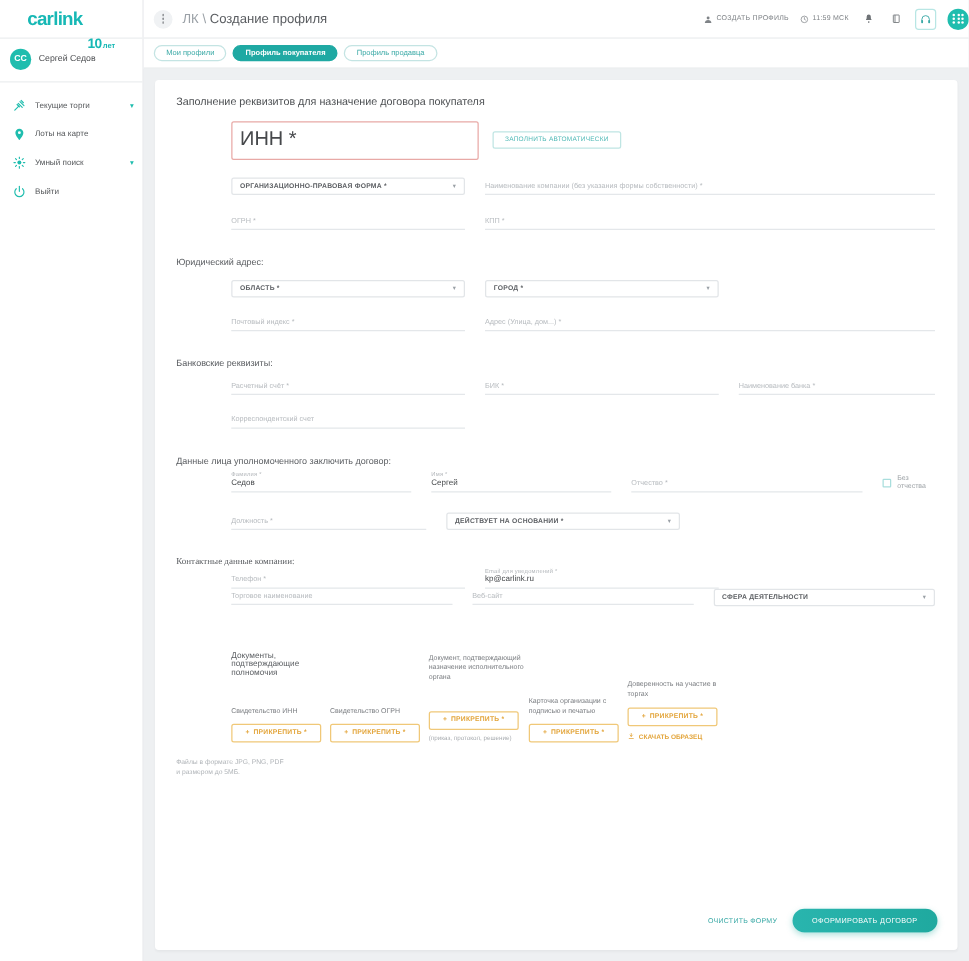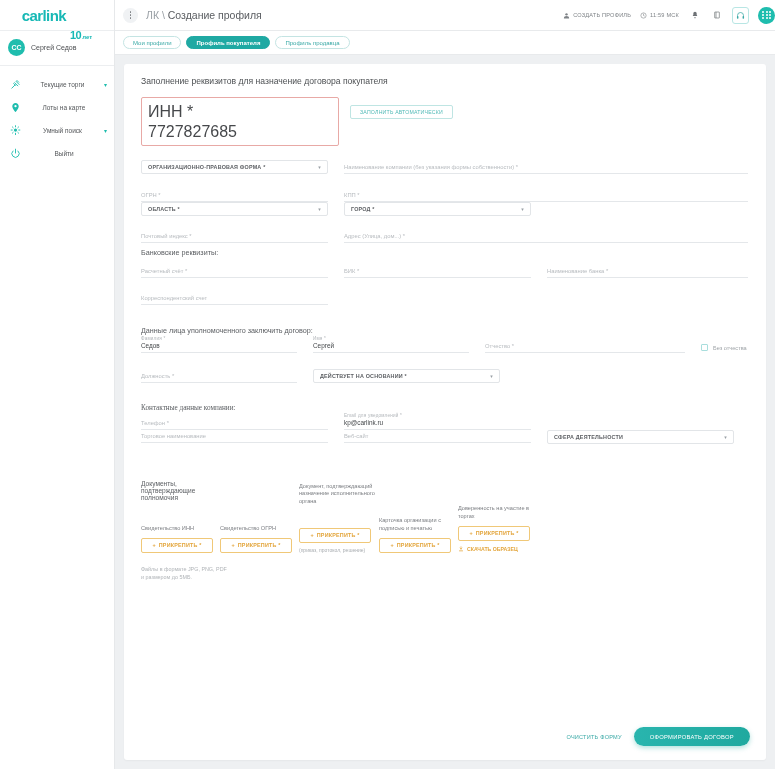--- a/index.html
+++ b/index.html
@@ -9,21 +9,21 @@
     background: #eef0f2;
     color: #46484b;
     overflow: hidden;
   }
   .app { display: flex; width: 775px; height: 769px; }
 
   
   .sidebar {
     width: 115px; flex: 0 0 115px; height: 769px;
     background: #ffffff; border-right: 1px solid #e6e8ea;
-    display: flex; flex-direction: column; text-align: center;
+    display: flex; flex-direction: column;
   }
   .logo-box {
     height: 31px; display: flex; align-items: center; justify-content: center;
     gap: 4px; border-bottom: 1px solid #eceef0;
   }
   .logo-text { font-size: 15px; font-weight: bold; color: #17b8b5; letter-spacing: -0.6px; }
   .logo-badge { display: flex; align-items: baseline; gap: 1px; }
   .logo-10 { font-size: 11px; font-weight: bold; color: #17b8b5; letter-spacing: -0.5px; margin-top: 39px; }
   .logo-let { font-size: 6px; font-weight: bold; color: #17b8b5; letter-spacing: 0px; }
 
@@ -87,21 +87,21 @@
 
   .content { flex: 1; padding: 9px; overflow: hidden; }
   .card {
     background: #fff; border-radius: 3px; height: 100%;
     padding: 12px 18px 0 17px; position: relative;
     box-shadow: 0 1px 2px rgba(0,0,0,.04);
   }
   .form-title { font-size: 8.6px; color: #4d5053; margin-bottom: 11px; }
 
   
-  .row { display: flex; gap: 16px; }
+  .row { display: flex; gap: 16px; margin-left: 44px; }
   .fld { position: relative; }
   .fld .lbl { font-size: 4.6px; color: #b2b6ba; position: absolute; top: -6px; left: 0; letter-spacing: .2px;}
   .fld .ph  { font-size: 5.8px; color: #b7bbbf; }
   .fld .val { font-size: 6.4px; color: #45484b; }
   .uline { border-bottom: 1px solid #e4e7ea; padding: 0 0 3px 0; min-height: 11px; display: flex; align-items: flex-end; }
 
   .inn-box {
     width: 198px; border: 1px solid #e8a9a6; border-radius: 2px;
     padding: 5px 6px 4px 6px; position: relative;
   }
@@ -305,21 +305,20 @@
     </div>
 
     <div class="content">
       <div class="card">
 
         <div class="form-title">Заполнение реквизитов для назначение договора покупателя</div>
 
         <div class="row" style="gap:11px; align-items:flex-start;">
           <div class="inn-box">
             <span class="lbl">ИНН *</span>
-            <span class="val">7727827685</span>
           </div>
           <button class="btn-auto">ЗАПОЛНИТЬ АВТОМАТИЧЕСКИ</button>
         </div>
 
         <div class="row" style="margin-top:14px; align-items:flex-end;">
           <div class="sel" style="width:187px;">
             <span>ОРГАНИЗАЦИОННО-ПРАВОВАЯ ФОРМА *</span>
             <span class="car">▾</span>
           </div>
           <div class="fld" style="flex:1;">
@@ -335,20 +334,21 @@
                 <span class="ph">ОГРН *</span>
               </div>
           </div>
           <div class="fld" style="flex:1;">
             <div class="uline">
                 <span class="ph">КПП *</span>
               </div>
           </div>
         </div>
 
+        <div class="section-title" style="margin-top:21px;">Юридический адрес:</div>
 
         <div class="row">
           <div class="sel" style="width:187px;">
             <span>ОБЛАСТЬ *</span>
             <span class="car">▾</span>
           </div>
           <div class="sel" style="width:187px;">
             <span>ГОРОД *</span>
             <span class="car">▾</span>
           </div>
@@ -360,21 +360,21 @@
                 <span class="ph">Почтовый индекс *</span>
               </div>
           </div>
           <div class="fld" style="flex:1;">
             <div class="uline">
                 <span class="ph">Адрес (Улица, дом...) *</span>
               </div>
           </div>
         </div>
 
-        <div class="section-title" style="margin-top:5px;">Банковские реквизиты:</div>
+        <div class="section-title" style="margin-top:21px;">Банковские реквизиты:</div>
 
         <div class="row">
           <div class="fld" style="width:187px;">
             <div class="uline">
                 <span class="ph">Расчетный счёт *</span>
               </div>
           </div>
           <div class="fld" style="width:187px;">
             <div class="uline">
                 <span class="ph">БИК *</span>

